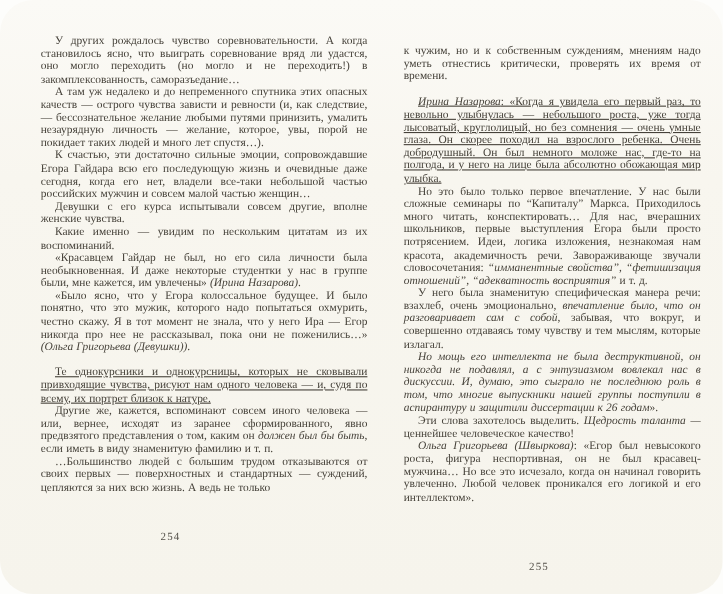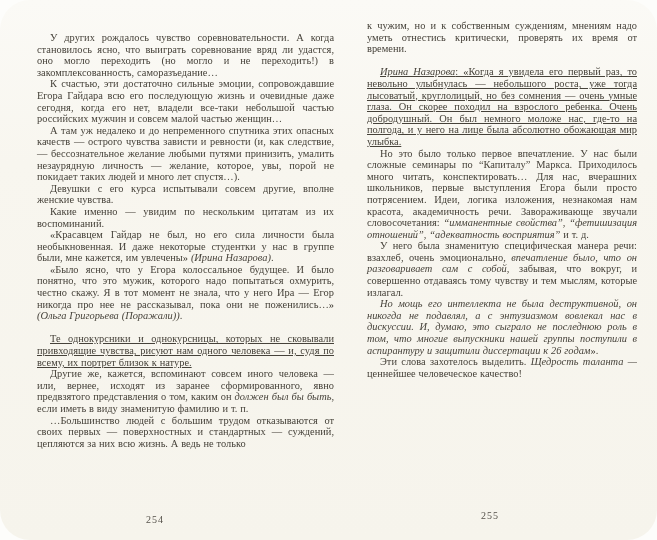--- a/index.html
+++ b/index.html
@@ -22,21 +22,21 @@
     font-size: 10.4px;
     line-height: 11.6px;
   }
   .text-block.left {
     left: 37px;
     top: 32px;
     width: 297px;
   }
   .text-block.right {
     left: 367px;
-    top: 20px;
+    top: 41px;
     width: 270px;
   }
   .para {
     margin: 0;
     text-align: justify;
     text-indent: 13px;
     hyphens: auto;
     -webkit-hyphens: auto;
     word-spacing: 0.3px;
   }
@@ -44,46 +44,47 @@
   .para.gap { margin-top: 11.6px; text-decoration: underline; }
   .it { font-style: italic; }
   .page-number {
     position: absolute;
     width: 44px;
     text-align: center;
     font-size: 10px;
     letter-spacing: 1px;
     color: #55514a;
   }
-  .page-number.left { left: 133px; top: 514px; }
+  .page-number.left { left: 133px; top: 483px; }
   .page-number.right { left: 468px; top: 510px; }
 </style>
 </head>
 <body>
 
 <div class="spread" style="color: rgb(70, 66, 58);">
   <div class="page">
     <div class="text-block left">
         <p class="para"><span>У других рождалось чувство соревновательности. А когда становилось ясно, что выиграть соревнование вряд ли удастся, оно могло переходить (но могло и не переходить!) в закомплексованность, саморазъедание…</span></p>
+        <p class="para"><span>А там уж недалеко и до непременного спутника этих опасных качеств — острого чувства зависти и ревности (и, как следствие, — бессознательное желание любыми путями принизить, умалить незаурядную личность — желание, которое, увы, порой не покидает таких людей и много лет спустя…).</span></p>
         <p class="para"><span>К счастью, эти достаточно сильные эмоции, сопровождавшие Егора Гайдара всю его последующую жизнь и очевидные даже сегодня, когда его нет, владели все-таки небольшой частью российских мужчин и совсем малой частью женщин…</span></p>
-        <p class="para"><span>А там уж недалеко и до непременного спутника этих опасных качеств — острого чувства зависти и ревности (и, как следствие, — бессознательное желание любыми путями принизить, умалить незаурядную личность — желание, которое, увы, порой не покидает таких людей и много лет спустя…).</span></p>
         <p class="para"><span>Девушки с его курса испытывали совсем другие, вполне женские чувства.</span></p>
         <p class="para"><span>Какие именно — увидим по нескольким цитатам из их воспоминаний.</span></p>
         <p class="para"><span>«Красавцем Гайдар не был, но его сила личности была необыкновенная. И даже некоторые студентки у нас в группе были, мне кажется, им увлечены» </span><span class="it">(Ирина Назарова)</span><span>.</span></p>
-        <p class="para"><span>«Было ясно, что у Егора колоссальное будущее. И было понятно, что это мужик, которого надо попытаться охмурить, честно скажу. Я в тот момент не знала, что у него Ира — Егор никогда про нее не рассказывал, пока они не поженились…» </span><span class="it">(Ольга Григорьева (Поражали))</span><span>.</span></p>
+        <p class="para"><span>«Было ясно, что у Егора колоссальное будущее. И было понятно, что это мужик, которого надо попытаться охмурить, честно скажу. Я в тот момент не знала, что у него Ира — Егор никогда про нее не рассказывал, пока они не поженились…» </span><span class="it">(Ольга Григорьева (Девушки))</span><span>.</span></p>
         <p class="para gap"><span>Те однокурсники и однокурсницы, которых не сковывали привходящие чувства, рисуют нам одного человека — и, судя по всему, их портрет близок к натуре.</span></p>
         <p class="para"><span>Другие же, кажется, вспоминают совсем иного человека — или, вернее, исходят из заранее сформированного, явно предвзятого представления о том, каким он </span><span class="it">должен был бы быть</span><span>, если иметь в виду знаменитую фамилию и т. п.</span></p>
         <p class="para"><span>…Большинство людей с большим трудом отказываются от своих первых — поверхностных и стандартных — суждений, цепляются за них всю жизнь. А ведь не только</span></p>
       </div>
     <div class="page-number left">254</div>
   </div>
   <div class="page">
     <div class="text-block right">
         <p class="para noindent"><span>к чужим, но и к собственным суждениям, мнениям надо уметь отнестись критически, проверять их время от времени.</span></p>
         <p class="para gap"><span class="it">Ирина Назарова</span><span>: «Когда я увидела его первый раз, то невольно улыбнулась — небольшого роста, уже тогда лысоватый, круглолицый, но без сомнения — очень умные глаза. Он скорее походил на взрослого ребенка. Очень добродушный. Он был немного моложе нас, где-то на полгода, и у него на лице была абсолютно обожающая мир улыбка.</span></p>
         <p class="para"><span>Но это было только первое впечатление. У нас были сложные семинары по “Капиталу” Маркса. Приходилось много читать, конспектировать… Для нас, вчерашних школьников, первые выступления Егора были просто потрясением. Идеи, логика изложения, незнакомая нам красота, академичность речи. Завораживающе звучали словосочетания: </span><span class="it">“имманентные свойства”</span><span>, </span><span class="it">“фетишизация отношений”</span><span>, </span><span class="it">“адекватность восприятия”</span><span> и т. д.</span></p>
         <p class="para"><span>У него была знаменитую специфическая манера речи: взахлеб, очень эмоционально, </span><span class="it">впечатление было, что он разговаривает сам с собой</span><span>, забывая, что вокруг, и совершенно отдаваясь тому чувству и тем мыслям, которые излагал.</span></p>
         <p class="para"><span class="it">Но мощь его интеллекта не была деструктивной, он никогда не подавлял, а с энтузиазмом вовлекал нас в дискуссии. И, думаю, это сыграло не последнюю роль в том, что многие выпускники нашей группы поступили в аспирантуру и защитили диссертации к 26 годам</span><span>».</span></p>
         <p class="para"><span>Эти слова захотелось выделить. </span><span class="it">Щедрость таланта — </span><span>ценнейшее человеческое качество!</span></p>
+        <p class="para"><span class="it">Ольга Григорьева (Швыркова)</span><span>: «Егор был невысокого роста, фигура неспортивная, он не был красавец-мужчина… Но все это исчезало, когда он начинал говорить увлеченно. Любой человек проникался его логикой и его интеллектом».</span></p>
       </div>
     <div class="page-number right">255</div>
   </div>
 </div>
 
 </body></html>

